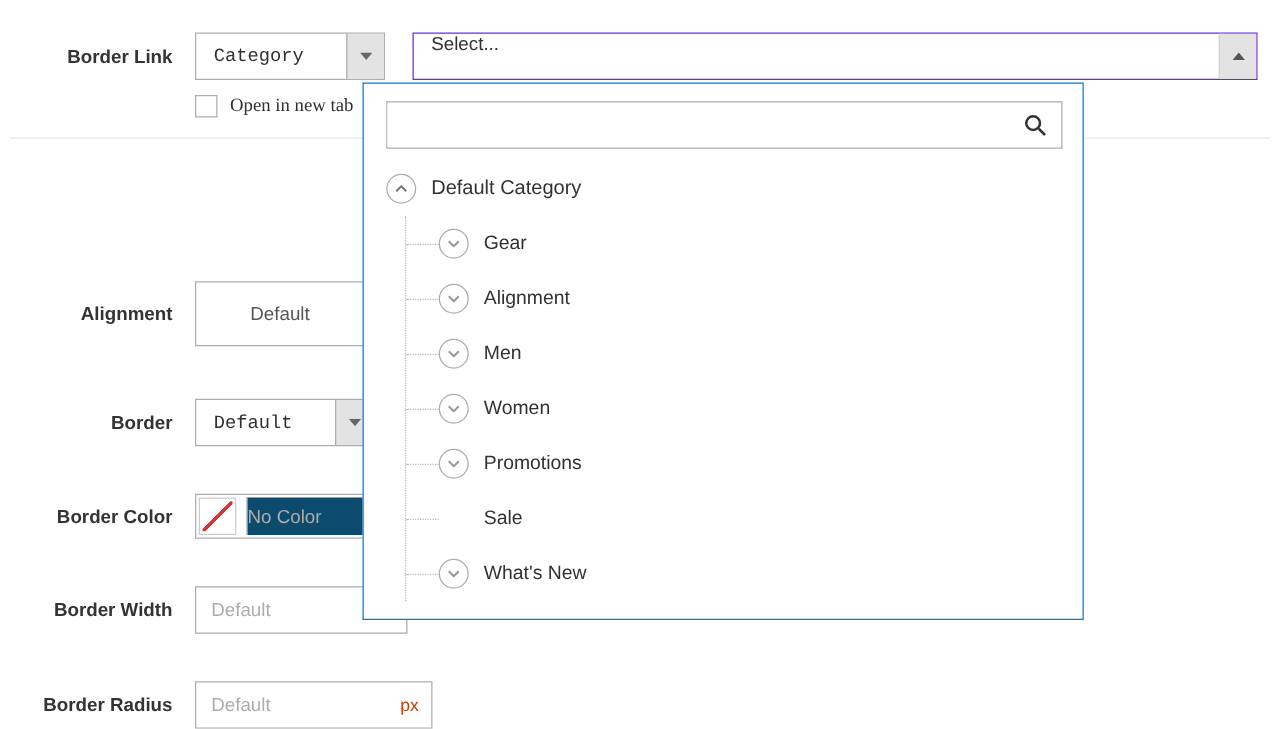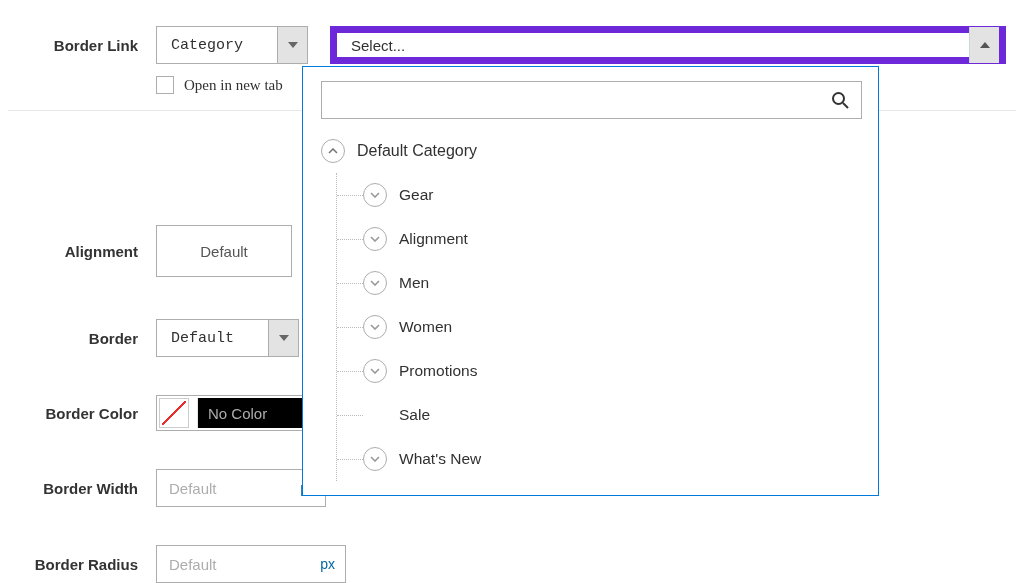--- a/index.html
+++ b/index.html
@@ -45,22 +45,22 @@
       height: 36px;
       background: #e3e3e3;
       display: flex;
       align-items: center;
       justify-content: center;
       border-left: 1px solid #adadad;
     }
     .main-select {
       flex: 1;
       display: flex;
-      align-items: center;
-      border: 7px solid #6d28d9;
+      align-items: flex-start;
+      border: 1px solid #6d28d9;
       height: 38px;
       background: #fff;
       margin-left: 22px;
       min-width: 570px;
       justify-content: space-between;
     }
     .main-select .placeholder {
       padding-left: 14px;
       color: #303030;
       font-size: 15px;
@@ -115,21 +115,21 @@
       width: 170px;
       background: #fff;
       justify-content: space-between;
       padding: 0 10px 0 12px;
     }
     .unit-input .ph {
       color: #adadad;
       font-size: 15px;
     }
     .unit-input .unit {
-      color: #0369a1;
+      color: #c2410c;
       font-size: 14px;
     }
     .no-color-swatch {
       width: 30px;
       height: 30px;
       border: 1px solid #ccc;
       position: relative;
       margin-right: 8px;
       background: #fff;
     }
@@ -138,39 +138,39 @@
       position: absolute;
       top: 2px; left: 2px; right: 2px; bottom: 2px;
       background: linear-gradient(to bottom right, transparent 46%, #e62e2e 46%, #e62e2e 54%, transparent 54%);
     }
     .color-input {
       border: 1px solid #adadad;
       height: 36px;
       width: 150px;
       display: flex;
       align-items: center;
-      padding-left: 10px;
+      padding-left: 0;
       color: #adadad;
       font-size: 15px;
-      background: #000000;
+      background: #0c4a6e;
     }
     .color-wrap {
       display: flex;
       align-items: center;
       border: 1px solid #adadad;
       padding: 2px;
       background: #fff;
     }
     .color-wrap .color-input { border: none; border-left: 1px solid #e5e5e5; height: 30px; }
 
     
     .dropdown {
       position: absolute;
       top: 66px;
-      left: 302px;
+      left: 290px;
       width: 577px;
       background: #fff;
       border: 1px solid #007bdb;
       z-index: 10;
       padding: 10px 12px 14px 14px;
     }
     .search-wrap {
       display: flex;
       border: 1px solid #adadad;
       height: 38px;

